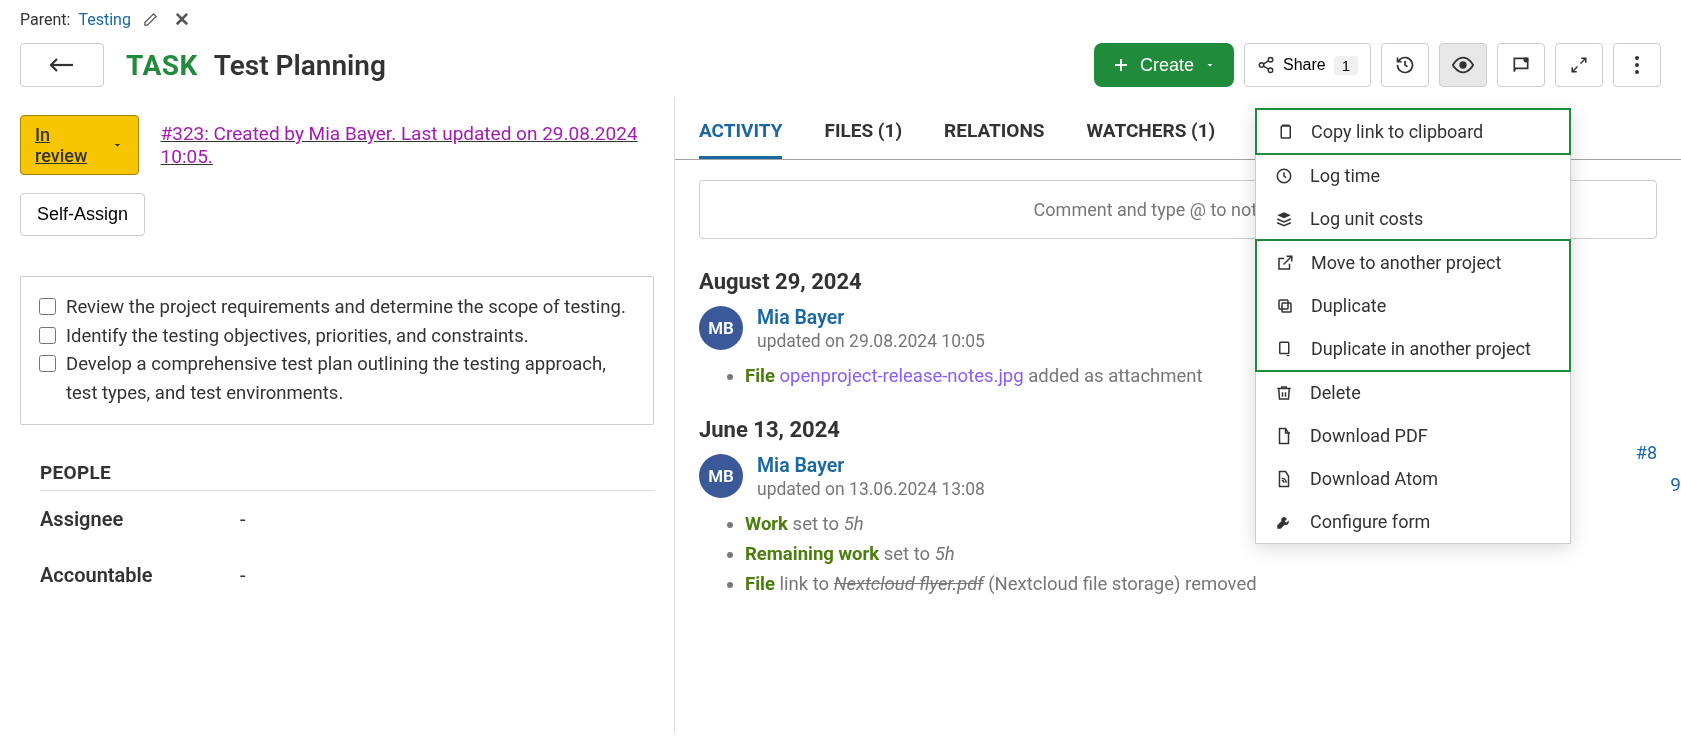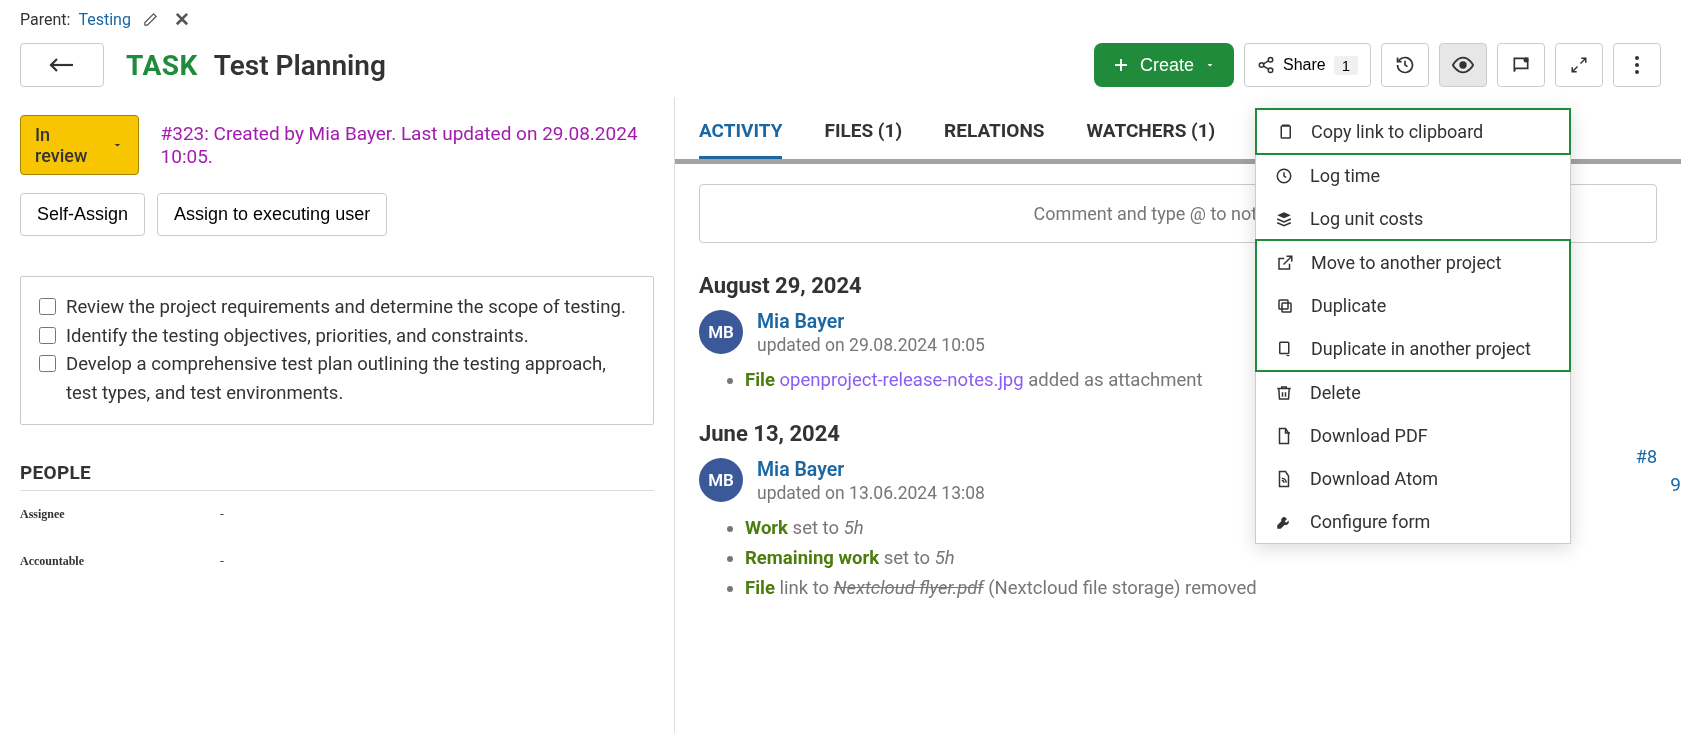--- a/index.html
+++ b/index.html
@@ -92,21 +92,21 @@
 
   .content-area { display: flex; height: calc(100% - 115px); }
 
   .left-pane {
     width: 675px;
     border-right: 1px solid #ddd;
     padding: 18px 20px 0 20px;
     overflow: hidden;
   }
 
-  .status-row { display: flex; align-items: center; gap: 22px; }
+  .status-row { display: flex; align-items: center; gap: 22px; text-decoration: underline; }
   .status-pill {
     background: #f7c600;
     border: 1px solid #a58500;
     border-radius: 4px;
     padding: 8px 14px;
     font-size: 18px;
     display: flex;
     align-items: center;
     gap: 10px;
     cursor: pointer;
@@ -126,38 +126,38 @@
 
   .checklist {
     border: 1px solid #ccc;
     border-radius: 2px;
     margin-top: 40px;
     padding: 16px 18px;
   }
   .checklist-item { display: flex; align-items: flex-start; gap: 10px; font-size: 18.5px; line-height: 1.55; }
   .checklist-item input[type=checkbox] { width: 17px; height: 17px; margin-top: 5px; flex-shrink: 0; }
 
-  .people-section { margin-top: 36px; }
+  .people-section { margin-top: 36px; margin-left: 20px; }
   .people-header {
     font-weight: 700;
     font-size: 19px;
     padding-bottom: 6px;
     border-bottom: 1px solid #ddd;
     letter-spacing: 0.3px;
   }
-  .field-row { display: flex; align-items: flex-start; padding: 16px 0; font-size: 12px; font-family: Liberation Serif, serif; }
+  .field-row { display: flex; align-items: flex-start; padding: 16px 0; font-size: 20px; }
   .field-label { width: 200px; font-weight: 600; }
   .field-val { color: #333; }
 
   .right-pane { flex: 1; padding: 0 0 0 0; position: relative; overflow: hidden; }
   .tabs {
     display: flex;
     gap: 42px;
     padding: 22px 0 0 24px;
-    border-bottom: 5px solid #a3a3a3;
+    border-bottom: 1px solid #a3a3a3;
   }
   .tab { font-size: 19px; font-weight: 700; color: #333; padding-bottom: 14px; cursor: pointer; border-bottom: 3px solid transparent; }
   .tab.active { color: #1a67a3; border-bottom-color: #1a67a3; }
 
   .comment-box {
     margin: 20px 24px 0 24px;
     border: 1px solid #ccc;
     border-radius: 4px;
     padding: 18px 20px;
     color: #777;
@@ -313,21 +313,20 @@
       <div class="status-pill">
         <span>In review</span>
         <svg width="14" height="14" viewBox="0 0 24 24" fill="#333">
             <path d="M7 10l5 5 5-5z"></path>
           </svg>
       </div>
       <span class="meta-text">#323: Created by Mia Bayer. Last updated on 29.08.2024 10:05.</span>
     </div>
     <div class="assign-row">
       <button class="assign-btn">Self-Assign</button>
-      <button class="assign-btn">Assign to executing user</button>
     </div>
 
     <div class="checklist">
       <div class="checklist-item">
         <input type="checkbox" style="">
         <span>Review the project requirements and determine the scope of testing.</span>
       </div>
       <div class="checklist-item">
         <input type="checkbox" style="">
         <span>Identify the testing objectives, priorities, and constraints.</span>

